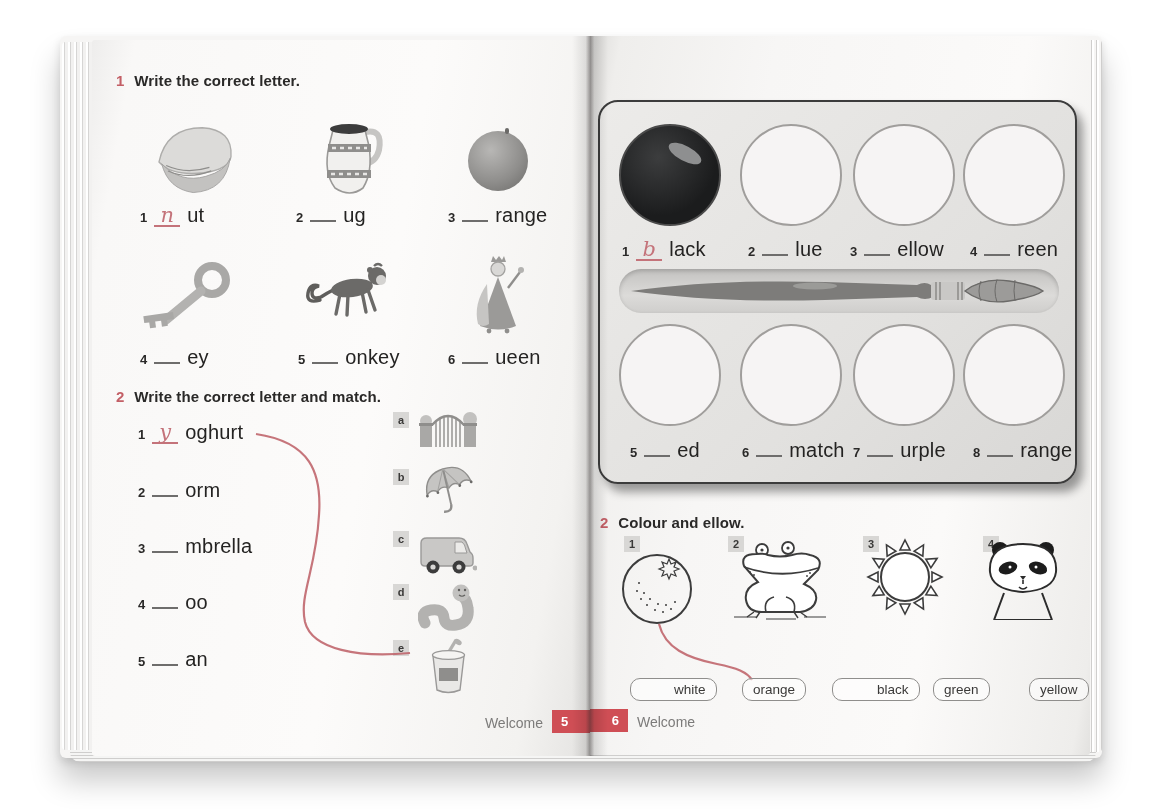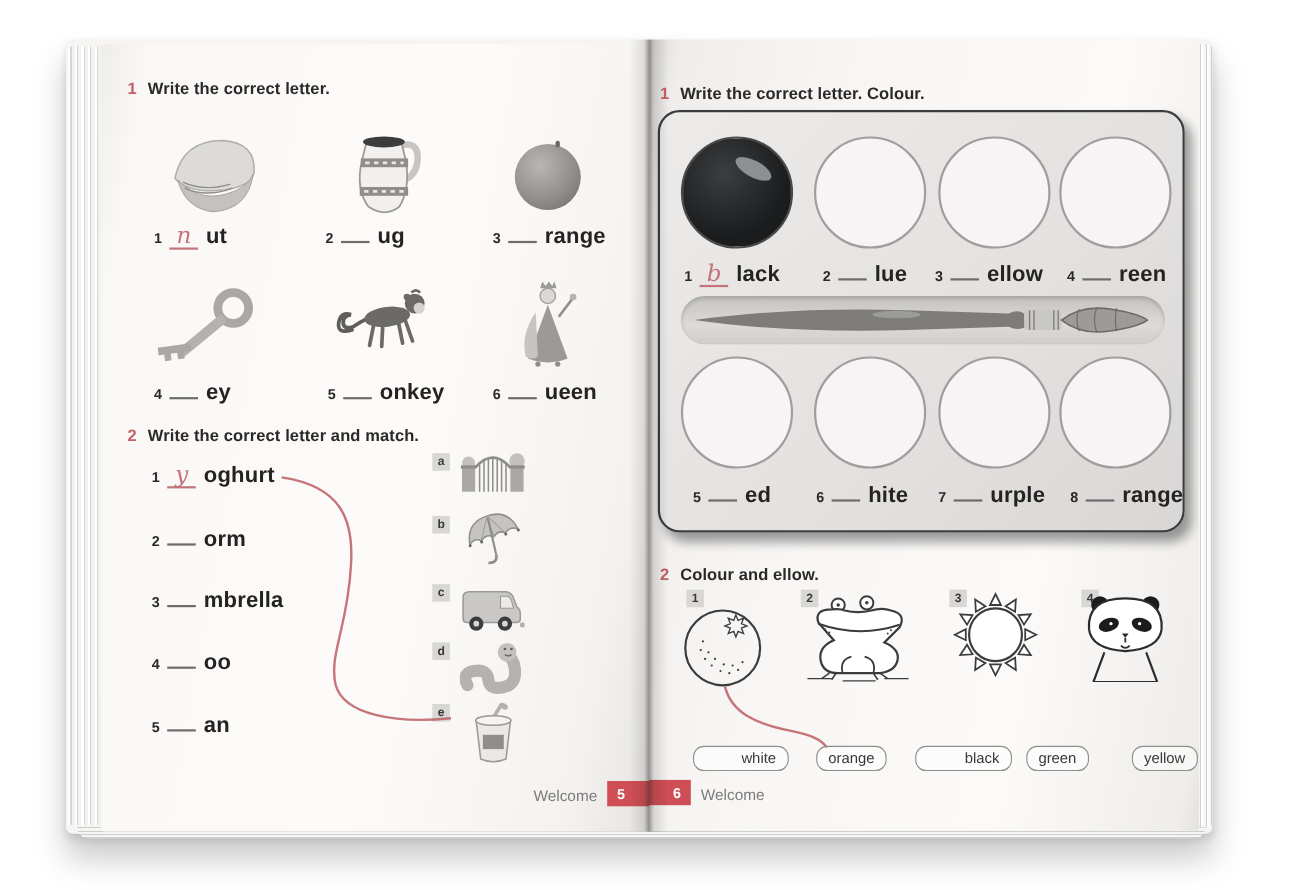--- a/index.html
+++ b/index.html
@@ -25,21 +25,21 @@
       background:linear-gradient(to right,rgba(0,0,0,0) 0%,rgba(0,0,0,0.10) 38%,rgba(40,35,35,0.45) 50%,rgba(0,0,0,0.12) 62%,rgba(0,0,0,0) 100%);}
   
   .exheader{position:absolute;display:flex;gap:10px;align-items:baseline;}
   .exnum{font-weight:bold;font-size:15px;color:#c35f66;}
   .extitle{font-weight:bold;font-size:15px;color:#2a2928;letter-spacing:.1px;}
   .item-label{position:absolute;display:flex;align-items:baseline;gap:7px;}
   .inum{font-weight:bold;font-size:13px;color:#2a2928;}
   .blank{display:inline-block;min-width:26px;text-align:center;border-bottom:2px solid #6e6d6c;line-height:1;}
   .blank.answered{border-bottom-color:#c4737a;}
   .ans{font-family:"DejaVu Serif",serif;font-style:italic;font-size:21px;line-height:.85;color:#c4737a;}
-  .word{font-weight:bold;font-size:20px;color:#242322;letter-spacing:.2px;}
+  .word{font-weight:normal;font-size:20px;color:#242322;letter-spacing:.2px;}
   .sq{position:absolute;width:16px;height:16px;background:#d8d7d5;color:#3a3938;font-size:11px;
       font-weight:bold;display:flex;align-items:center;justify-content:center;}
   .img{position:absolute;}
   .img svg{display:block;width:100%;height:100%;}
   
   .palette{position:absolute;left:8px;top:64px;width:475px;height:380px;border:2.5px solid #3c3c3c;
       border-radius:20px;background:linear-gradient(135deg,#ecebe9 0%,#e2e1df 60%,#d8d7d5 100%);
       box-shadow:6px 8px 10px rgba(0,0,0,0.38);}
   .circle{position:absolute;width:98px;height:98px;border-radius:50%;border:2px solid #a09e9c;background:#f6f4f4;}
   .circle.filled{background:radial-gradient(circle at 38% 32%,#3c3d3e 0%,#1b1c1d 65%);border-color:#4a4a4a;}
@@ -266,24 +266,20 @@
     <svg class="curve" style="left:148px;top:380px;width:212px;height:252px;" viewBox="0 0 212 252">
       <path d="M16,14 C70,22 82,52 79,95 C76,150 59,175 65,202 C72,230 120,238 170,233" fill="none" stroke="#c0666d" stroke-width="2.2" opacity="0.9"></path>
     </svg>
 
     <span class="welcome" style="left:385px;top:675px;width:66px;text-align:right;display:inline-block;">Welcome</span>
     <div class="pagebox pl" style="left:460px;top:670px;">5</div>
   </div>
 
   <div class="page page-right">
 
-    <div class="exheader" style="left:10px;top:41px;">
-      <span class="exnum">1</span>
-      <span class="extitle">Write the correct letter. Colour.</span>
-    </div>
 
     <div class="palette">
 
       <div class="circle filled" style="left:19px;top:22px;">
           <div class="gloss"></div>
         </div>
       <div class="circle" style="left:140px;top:22px;"></div>
       <div class="circle" style="left:253px;top:22px;"></div>
       <div class="circle" style="left:363px;top:22px;"></div>
 
@@ -326,21 +322,21 @@
       <div class="circle" style="left:363px;top:222px;"></div>
 
       <div class="item-label" style="left:30px;top:337px;">
         <span class="inum">5</span>
         <span class="blank"><span class="ans"></span></span>
         <span class="word">ed</span>
       </div>
       <div class="item-label" style="left:142px;top:337px;">
         <span class="inum">6</span>
         <span class="blank"><span class="ans"></span></span>
-        <span class="word">hite</span>
+        <span class="word">match</span>
       </div>
       <div class="item-label" style="left:253px;top:337px;">
         <span class="inum">7</span>
         <span class="blank"><span class="ans"></span></span>
         <span class="word">urple</span>
       </div>
       <div class="item-label" style="left:373px;top:337px;">
         <span class="inum">8</span>
         <span class="blank"><span class="ans"></span></span>
         <span class="word">range</span>

